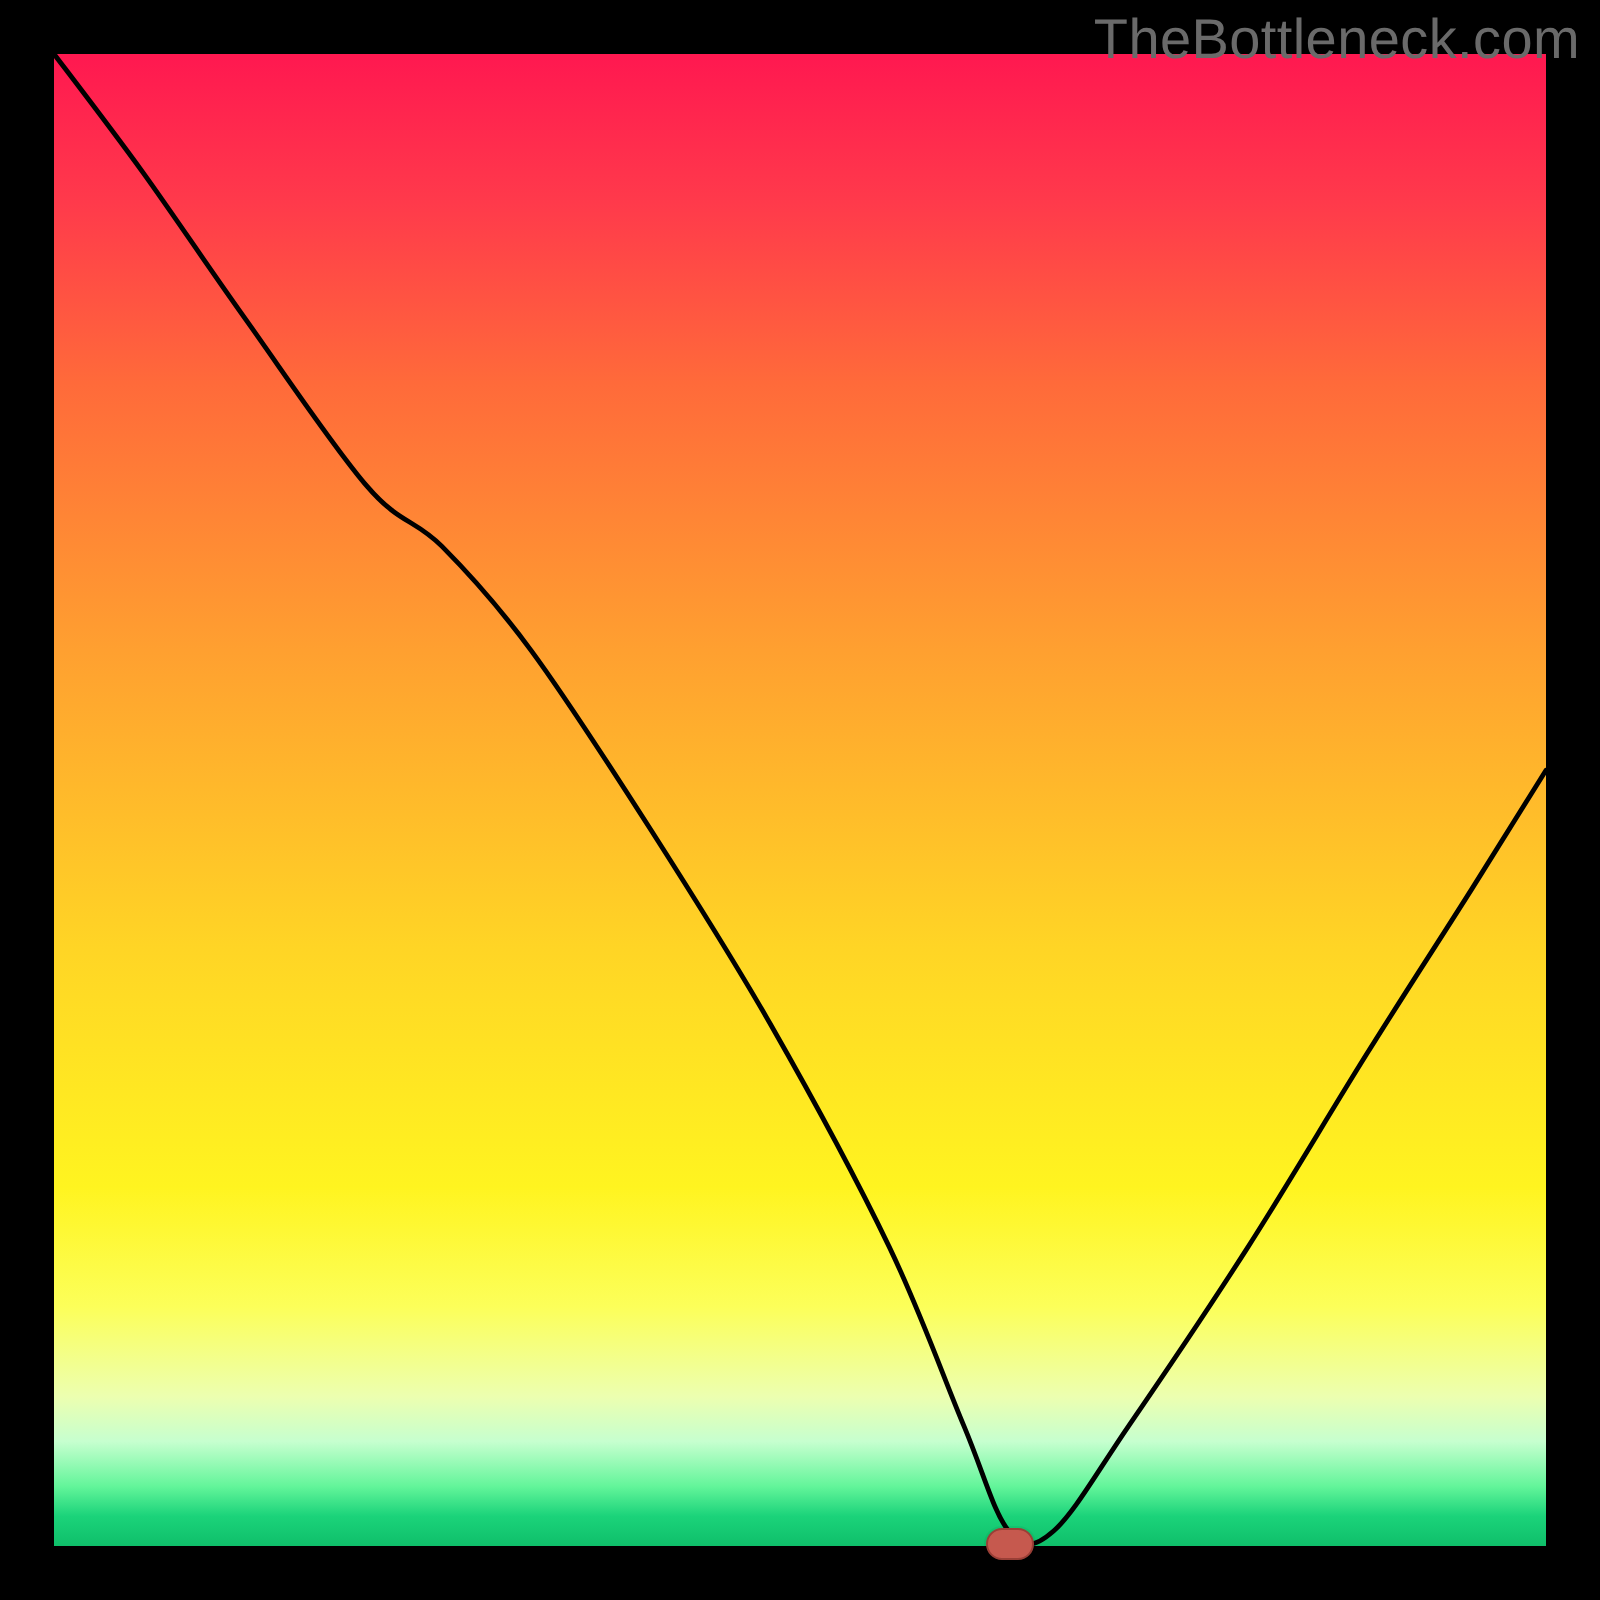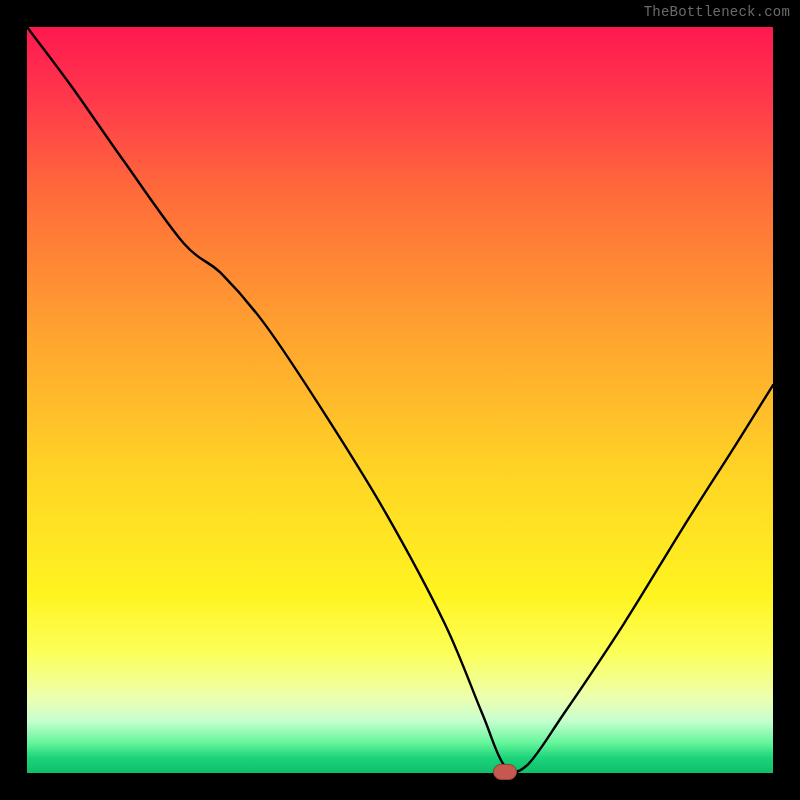--- a/index.html
+++ b/index.html
@@ -51,22 +51,22 @@
     width: 22px;
     height: 14px;
     border-radius: 8px;
     background: #c6594e;
     border: 1px solid #9a3f36;
     box-shadow: 0 0 0 1px rgba(0,0,0,0.05);
   }
   .watermark {
     position: absolute;
     color: #6a6a6a;
-    font-family: Liberation Mono, monospace;
-    font-size: 14px;
+    font-family: Liberation Sans, sans-serif;
+    font-size: 28px;
     font-weight: 400;
     letter-spacing: 0.2px;
     user-select: none;
   }
 </style>
 </head>
 <body>
 
 <div class="frame">
   <div class="plot-area">

